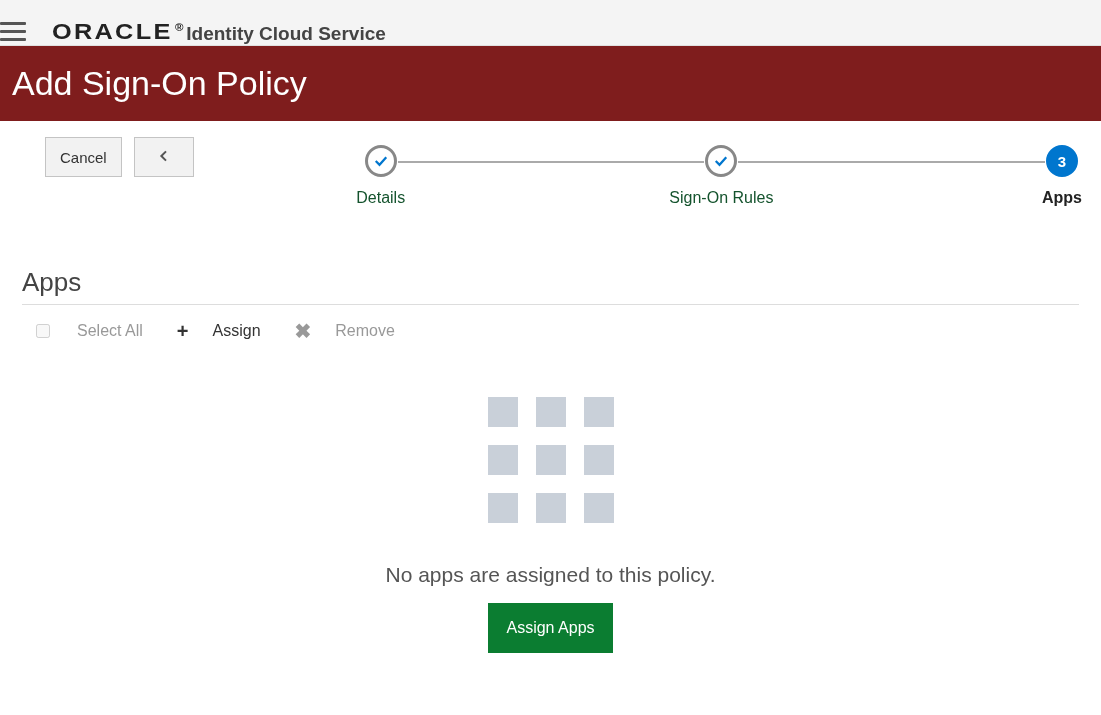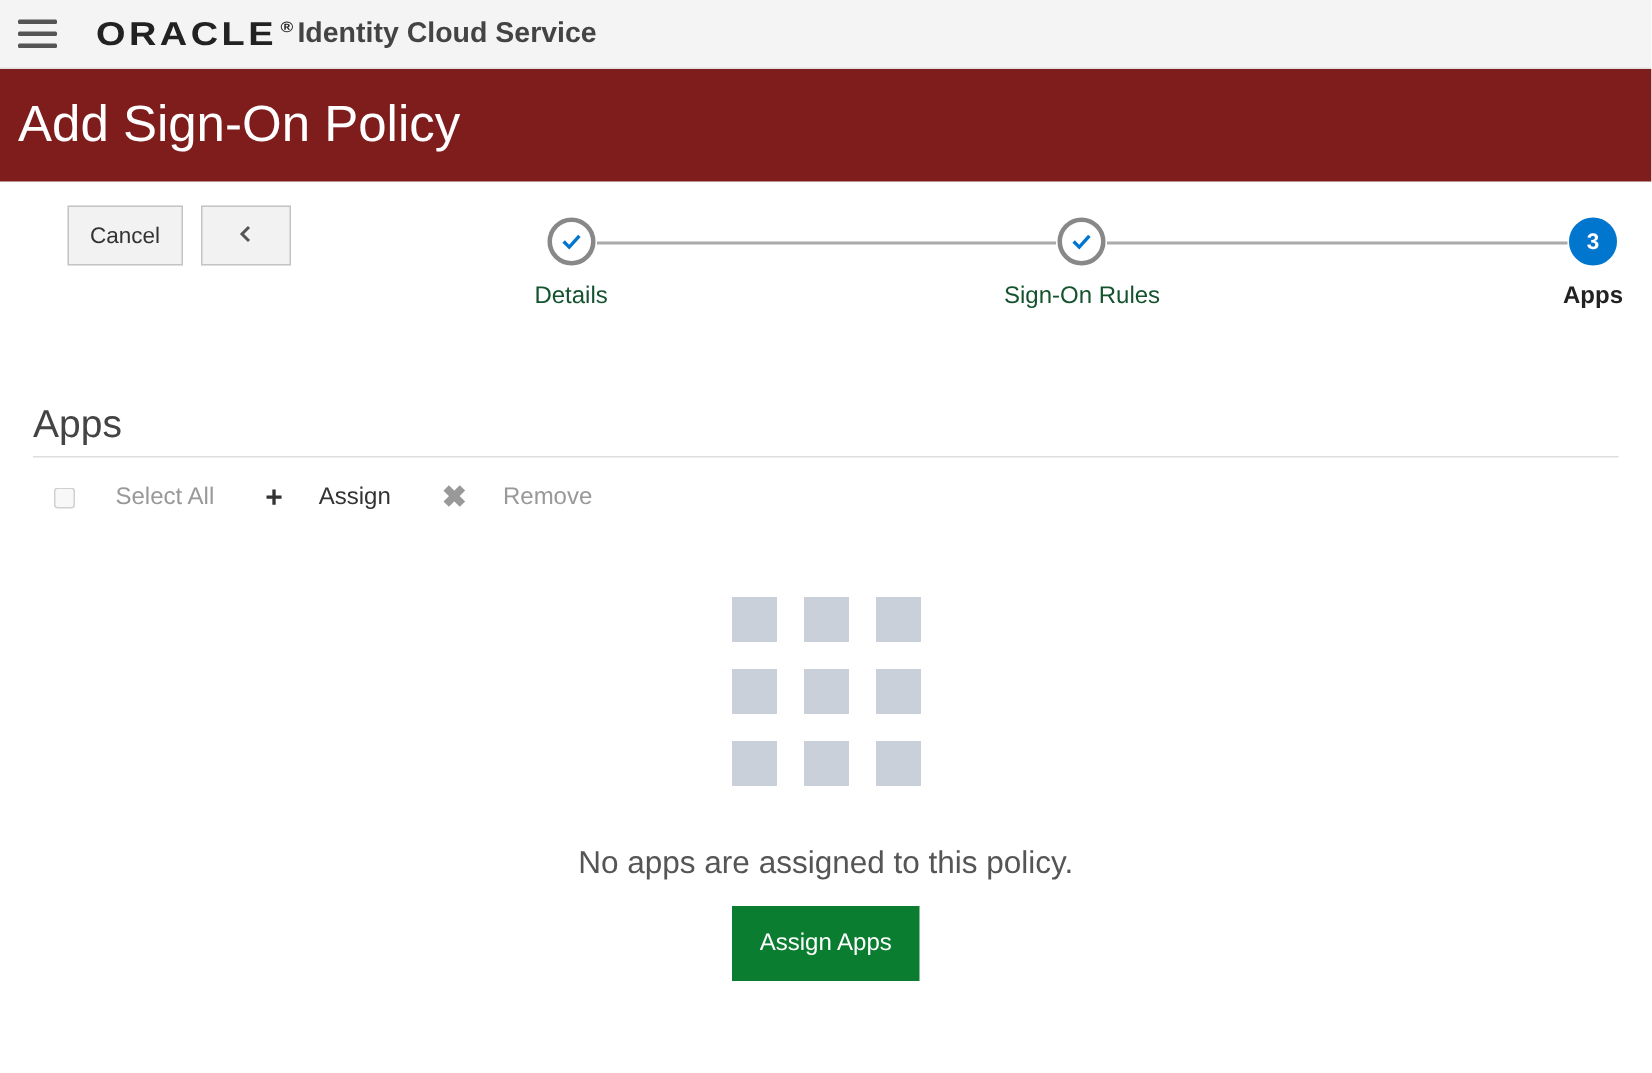--- a/index.html
+++ b/index.html
@@ -5,25 +5,25 @@
   * { box-sizing: border-box; }
   body {
     margin: 0;
     font-family: "Segoe UI", "Helvetica Neue", Arial, sans-serif;
     color: #333;
     background: #fff;
   }
 
   .topbar {
     display: flex;
-    align-items: center;
+    align-items: flex-end;
     height: 46px;
     background: #f4f4f4;
     border-bottom: 1px solid #e0e0e0;
-    padding: 0 12px;
+    padding: 0 0;
   }
   .hamburger {
     width: 28px;
     height: 28px;
     display: flex;
     flex-direction: column;
     justify-content: center;
     gap: 5px;
     cursor: pointer;
   }

